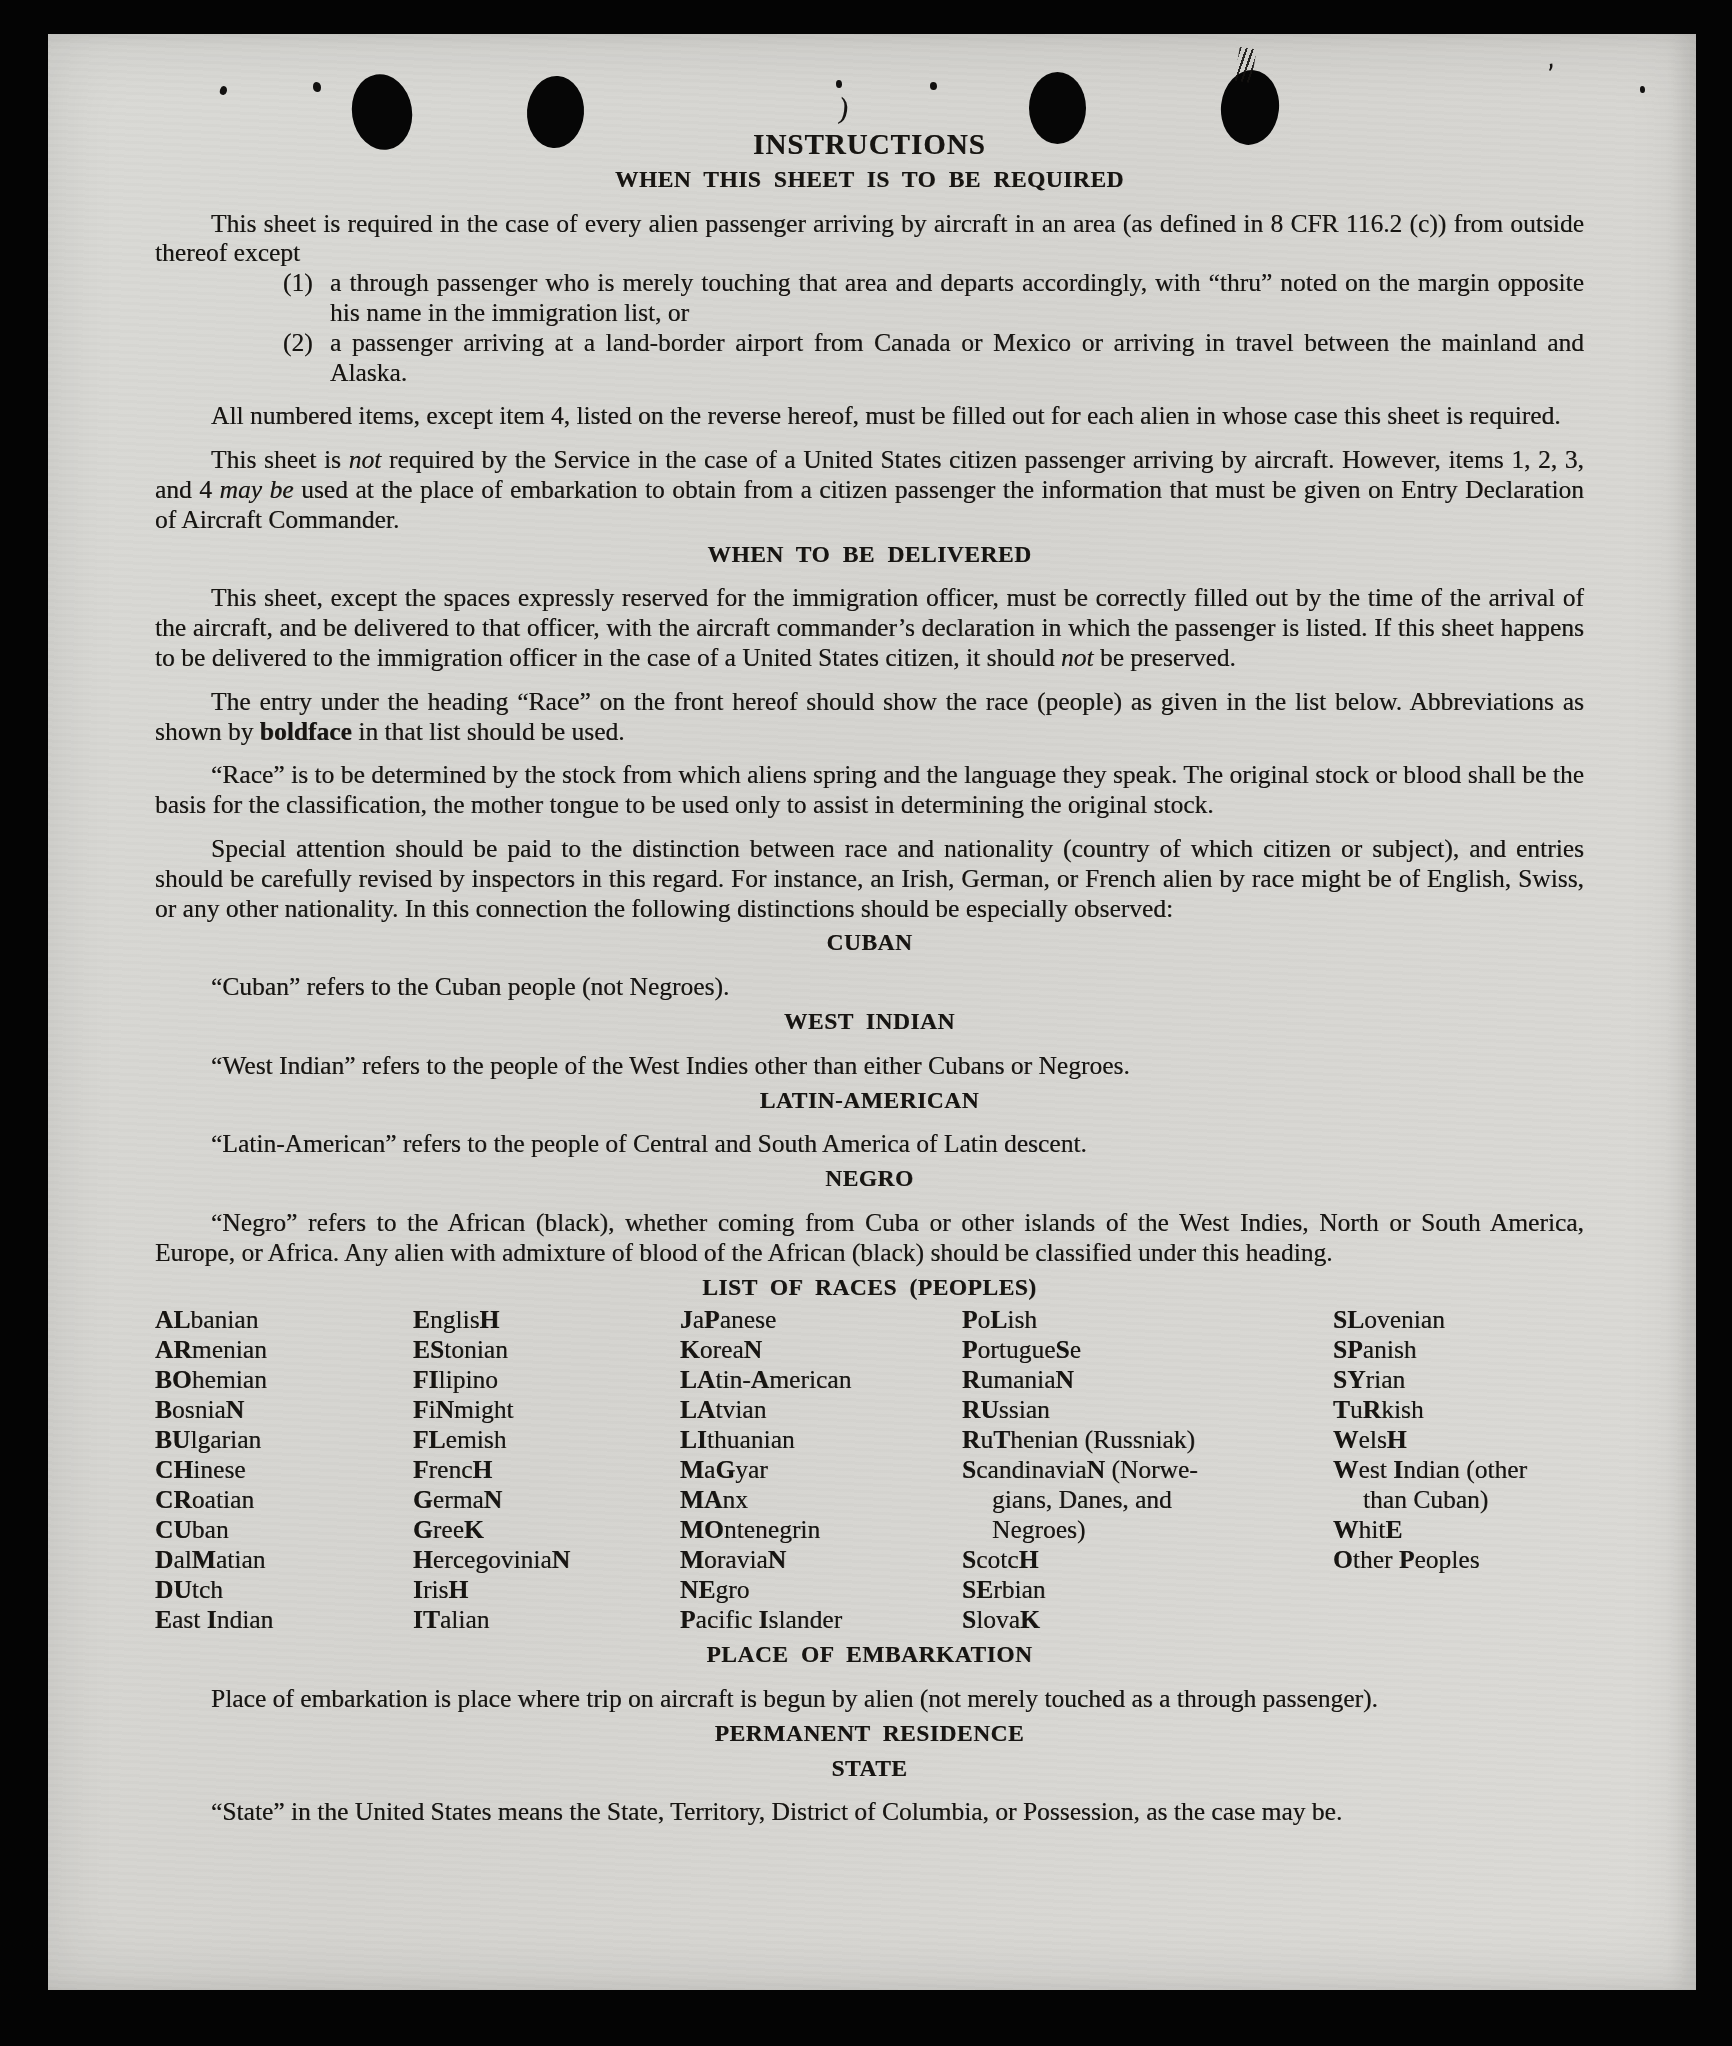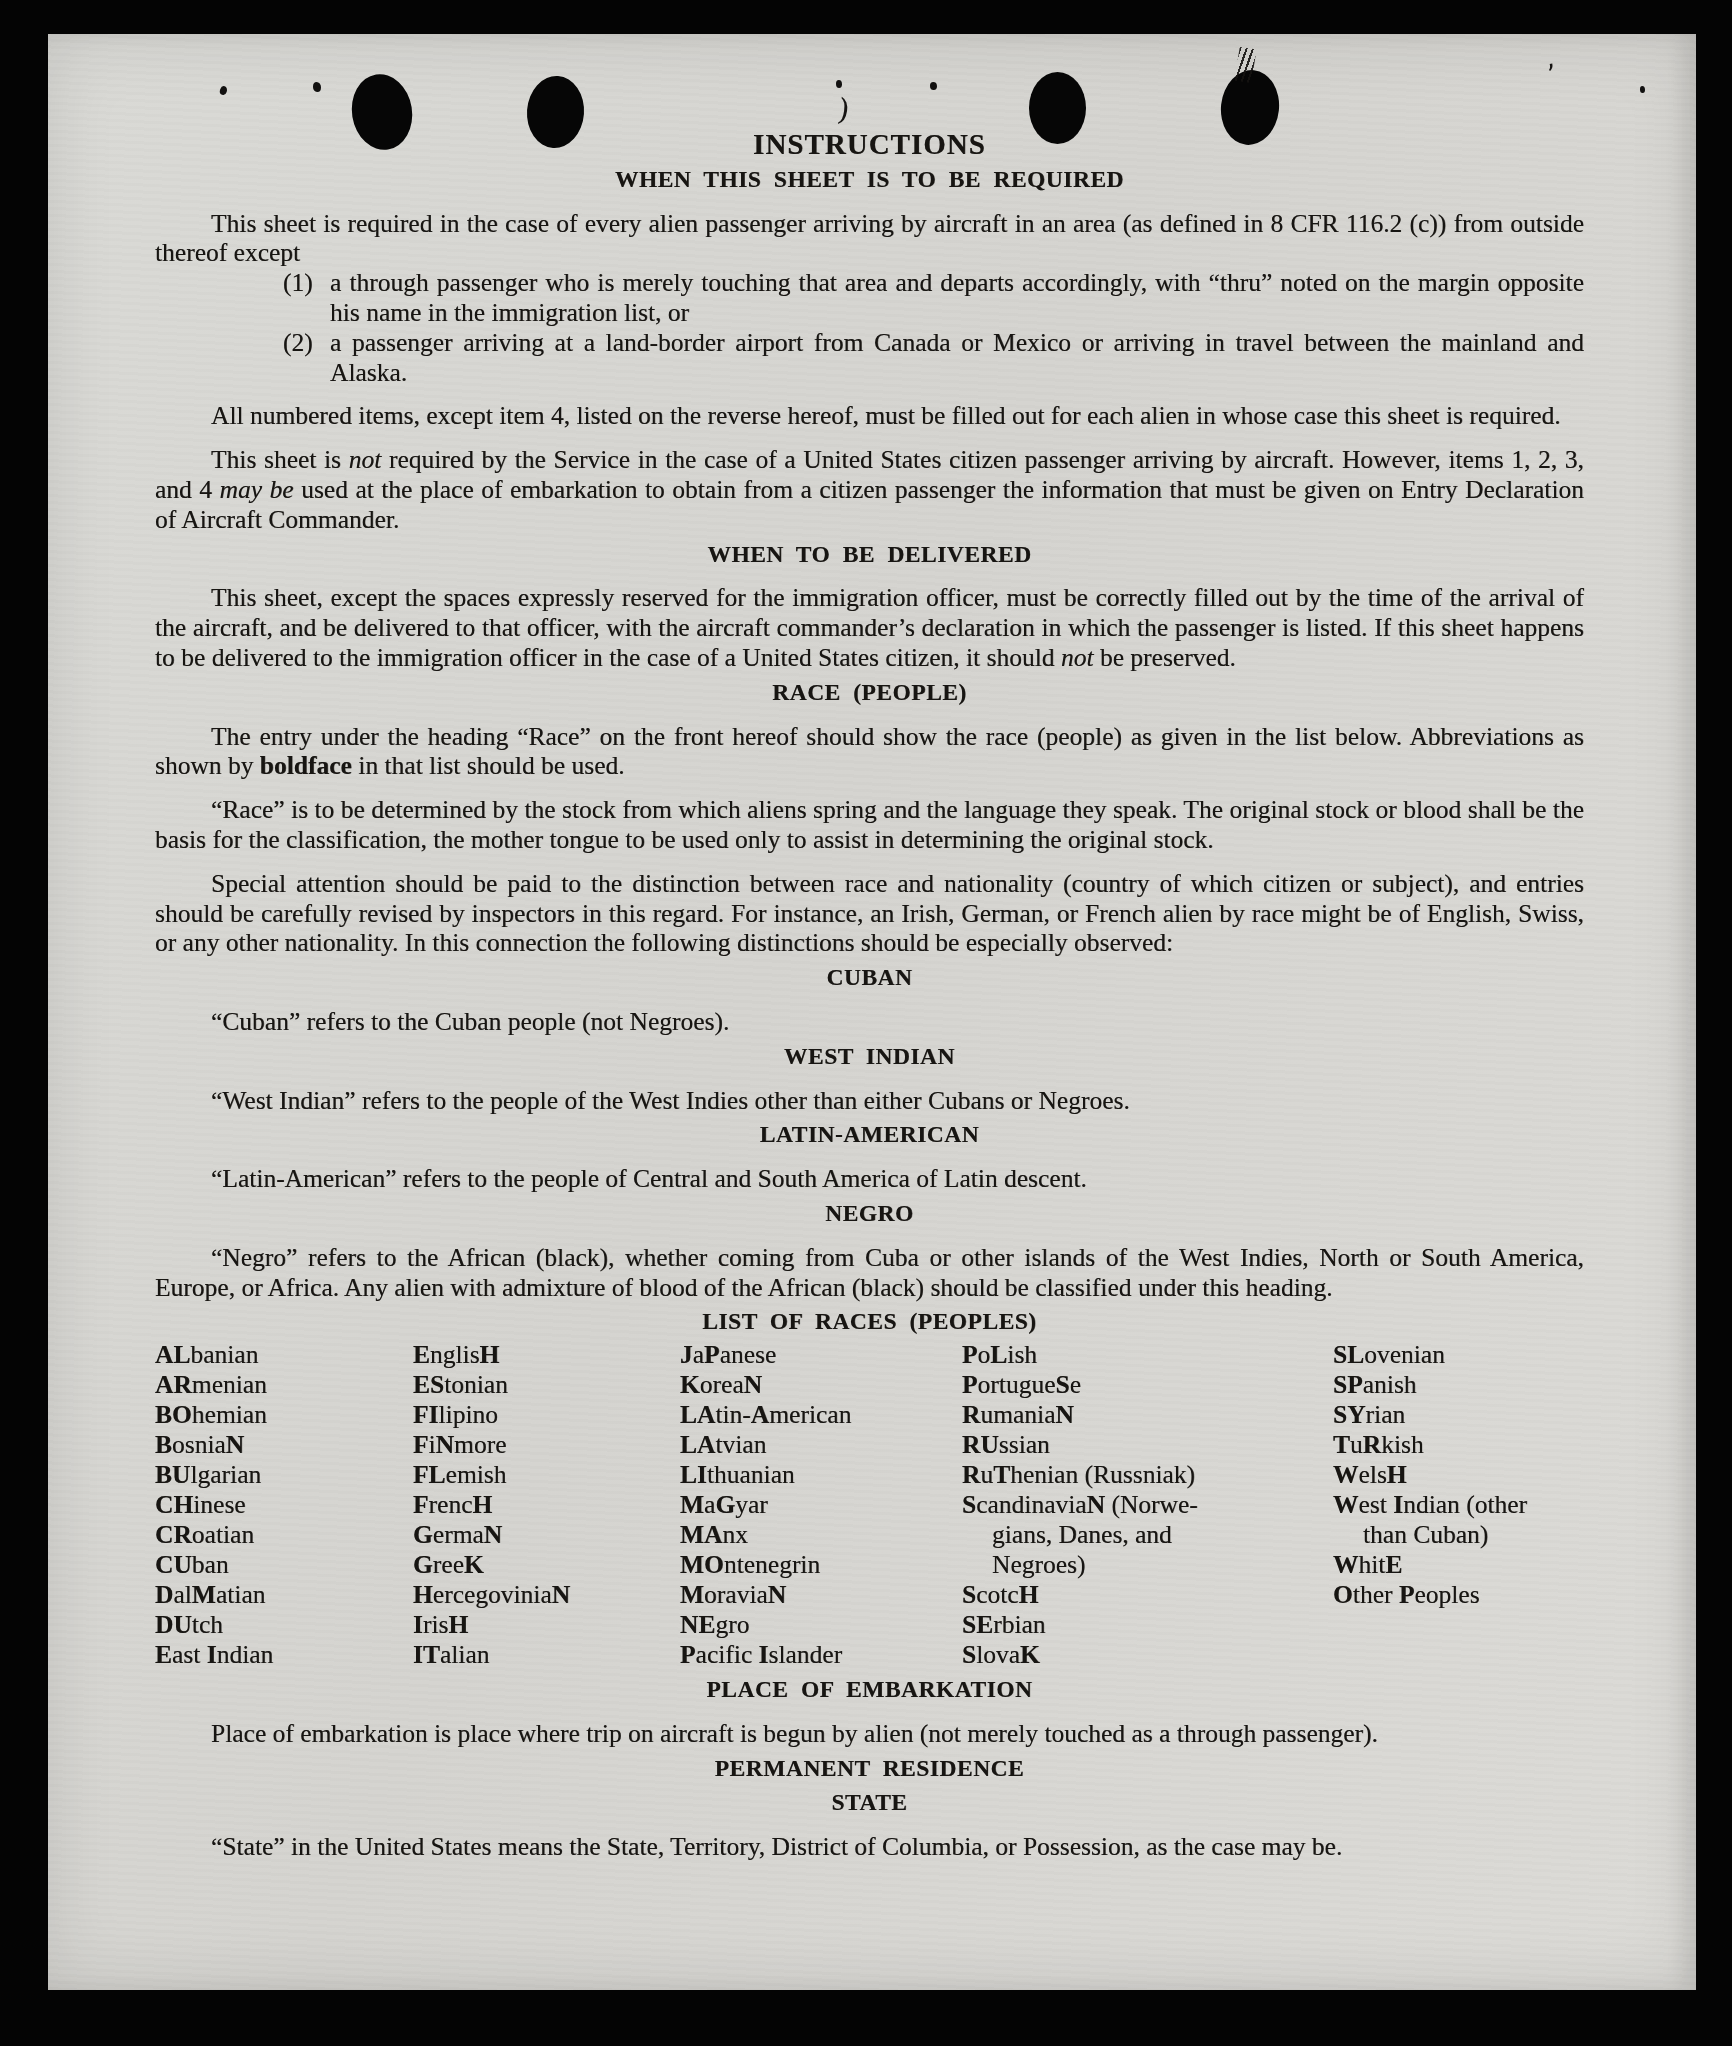--- a/index.html
+++ b/index.html
@@ -80,21 +80,20 @@
           <span class="itext"><span>a through passenger who is merely touching that area and departs accordingly, with “thru” noted on the margin opposite his name in the immigration list, or</span></span>
         </div>
         <div class="item">
           <span class="num">(2)</span>
           <span class="itext"><span>a passenger arriving at a land-border airport from Canada or Mexico or arriving in travel between the mainland and Alaska.</span></span>
         </div>
         <div class="para"><span>All numbered items, except item 4, listed on the reverse hereof, must be filled out for each alien in whose case this sheet is required.</span></div>
         <div class="para"><span>This sheet is </span><span class="i">not</span><span> required by the Service in the case of a United States citizen passenger arriving by aircraft. However, items 1, 2, 3, and 4 </span><span class="i">may be</span><span> used at the place of embarkation to obtain from a citizen passenger the information that must be given on Entry Declaration of Aircraft Commander.</span></div>
         <div class="sec-heading">WHEN TO BE DELIVERED</div>
         <div class="para"><span>This sheet, except the spaces expressly reserved for the immigration officer, must be correctly filled out by the time of the arrival of the aircraft, and be delivered to that officer, with the aircraft commander’s declaration in which the passenger is listed. If this sheet happens to be delivered to the immigration officer in the case of a United States citizen, it should </span><span class="i">not</span><span> be preserved.</span></div>
-        <div class="sec-heading">RACE (PEOPLE)</div>
         <div class="para"><span>The entry under the heading “Race” on the front hereof should show the race (people) as given in the list below. Abbreviations as shown by </span><span class="b">boldface</span><span> in that list should be used.</span></div>
         <div class="para"><span>“Race” is to be determined by the stock from which aliens spring and the language they speak. The original stock or blood shall be the basis for the classification, the mother tongue to be used only to assist in determining the original stock.</span></div>
         <div class="para"><span>Special attention should be paid to the distinction between race and nationality (country of which citizen or subject), and entries should be carefully revised by inspectors in this regard. For instance, an Irish, German, or French alien by race might be of English, Swiss, or any other nationality. In this connection the following distinctions should be especially observed:</span></div>
         <div class="sec-heading">CUBAN</div>
         <div class="para"><span>“Cuban” refers to the Cuban people (not Negroes).</span></div>
         <div class="sec-heading">WEST INDIAN</div>
         <div class="para"><span>“West Indian” refers to the people of the West Indies other than either Cubans or Negroes.</span></div>
         <div class="sec-heading">LATIN-AMERICAN</div>
         <div class="para"><span>“Latin-American” refers to the people of Central and South America of Latin descent.</span></div>
         <div class="sec-heading">NEGRO</div>
@@ -111,21 +110,21 @@
             <div class="race-entry"><span class="b">CR</span><span>oatian</span></div>
             <div class="race-entry"><span class="b">CU</span><span>ban</span></div>
             <div class="race-entry"><span class="b">D</span><span>al</span><span class="b">M</span><span>atian</span></div>
             <div class="race-entry"><span class="b">DU</span><span>tch</span></div>
             <div class="race-entry"><span class="b">E</span><span>ast </span><span class="b">I</span><span>ndian</span></div>
           </div>
           <div class="rcol">
             <div class="race-entry"><span class="b">E</span><span>nglis</span><span class="b">H</span></div>
             <div class="race-entry"><span class="b">ES</span><span>tonian</span></div>
             <div class="race-entry"><span class="b">FI</span><span>lipino</span></div>
-            <div class="race-entry"><span class="b">F</span><span>i</span><span class="b">N</span><span>more</span></div>
+            <div class="race-entry"><span class="b">F</span><span>i</span><span class="b">N</span><span>might</span></div>
             <div class="race-entry"><span class="b">FL</span><span>emish</span></div>
             <div class="race-entry"><span class="b">F</span><span>renc</span><span class="b">H</span></div>
             <div class="race-entry"><span class="b">G</span><span>erma</span><span class="b">N</span></div>
             <div class="race-entry"><span class="b">G</span><span>ree</span><span class="b">K</span></div>
             <div class="race-entry"><span class="b">H</span><span>ercegovinia</span><span class="b">N</span></div>
             <div class="race-entry"><span class="b">I</span><span>ris</span><span class="b">H</span></div>
             <div class="race-entry"><span class="b">IT</span><span>alian</span></div>
           </div>
           <div class="rcol">
             <div class="race-entry"><span class="b">J</span><span>a</span><span class="b">P</span><span>anese</span></div>

